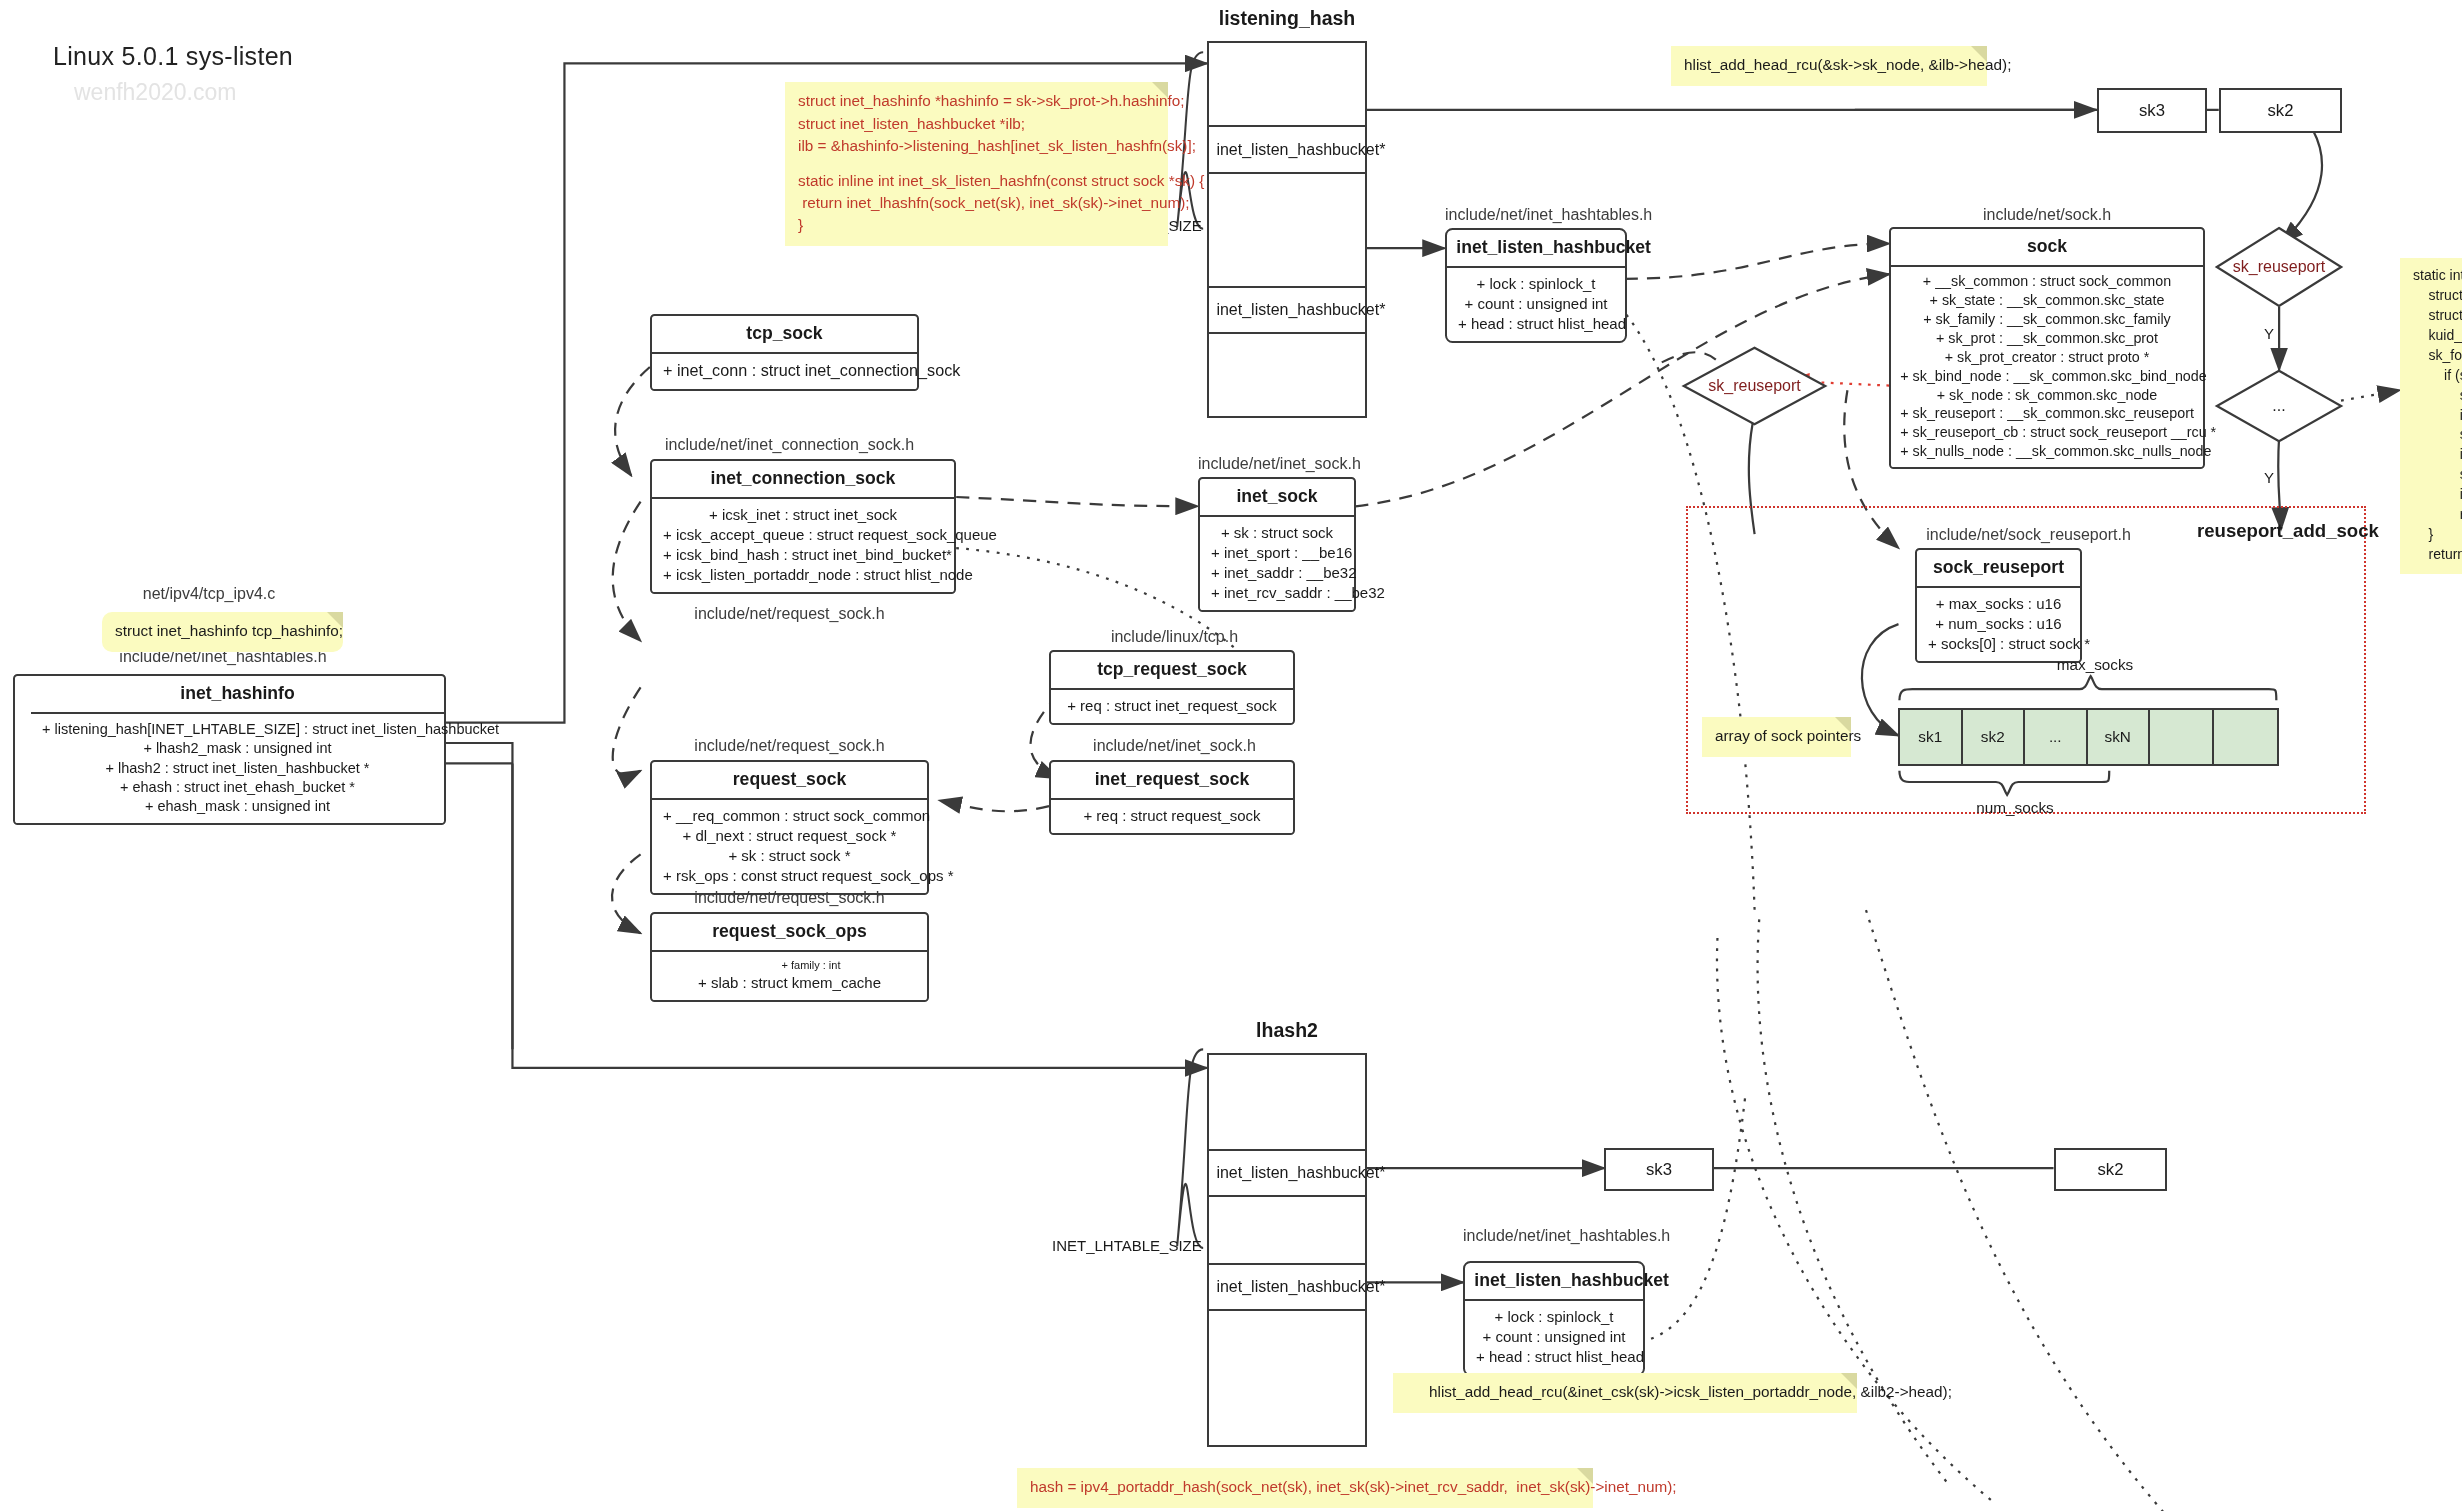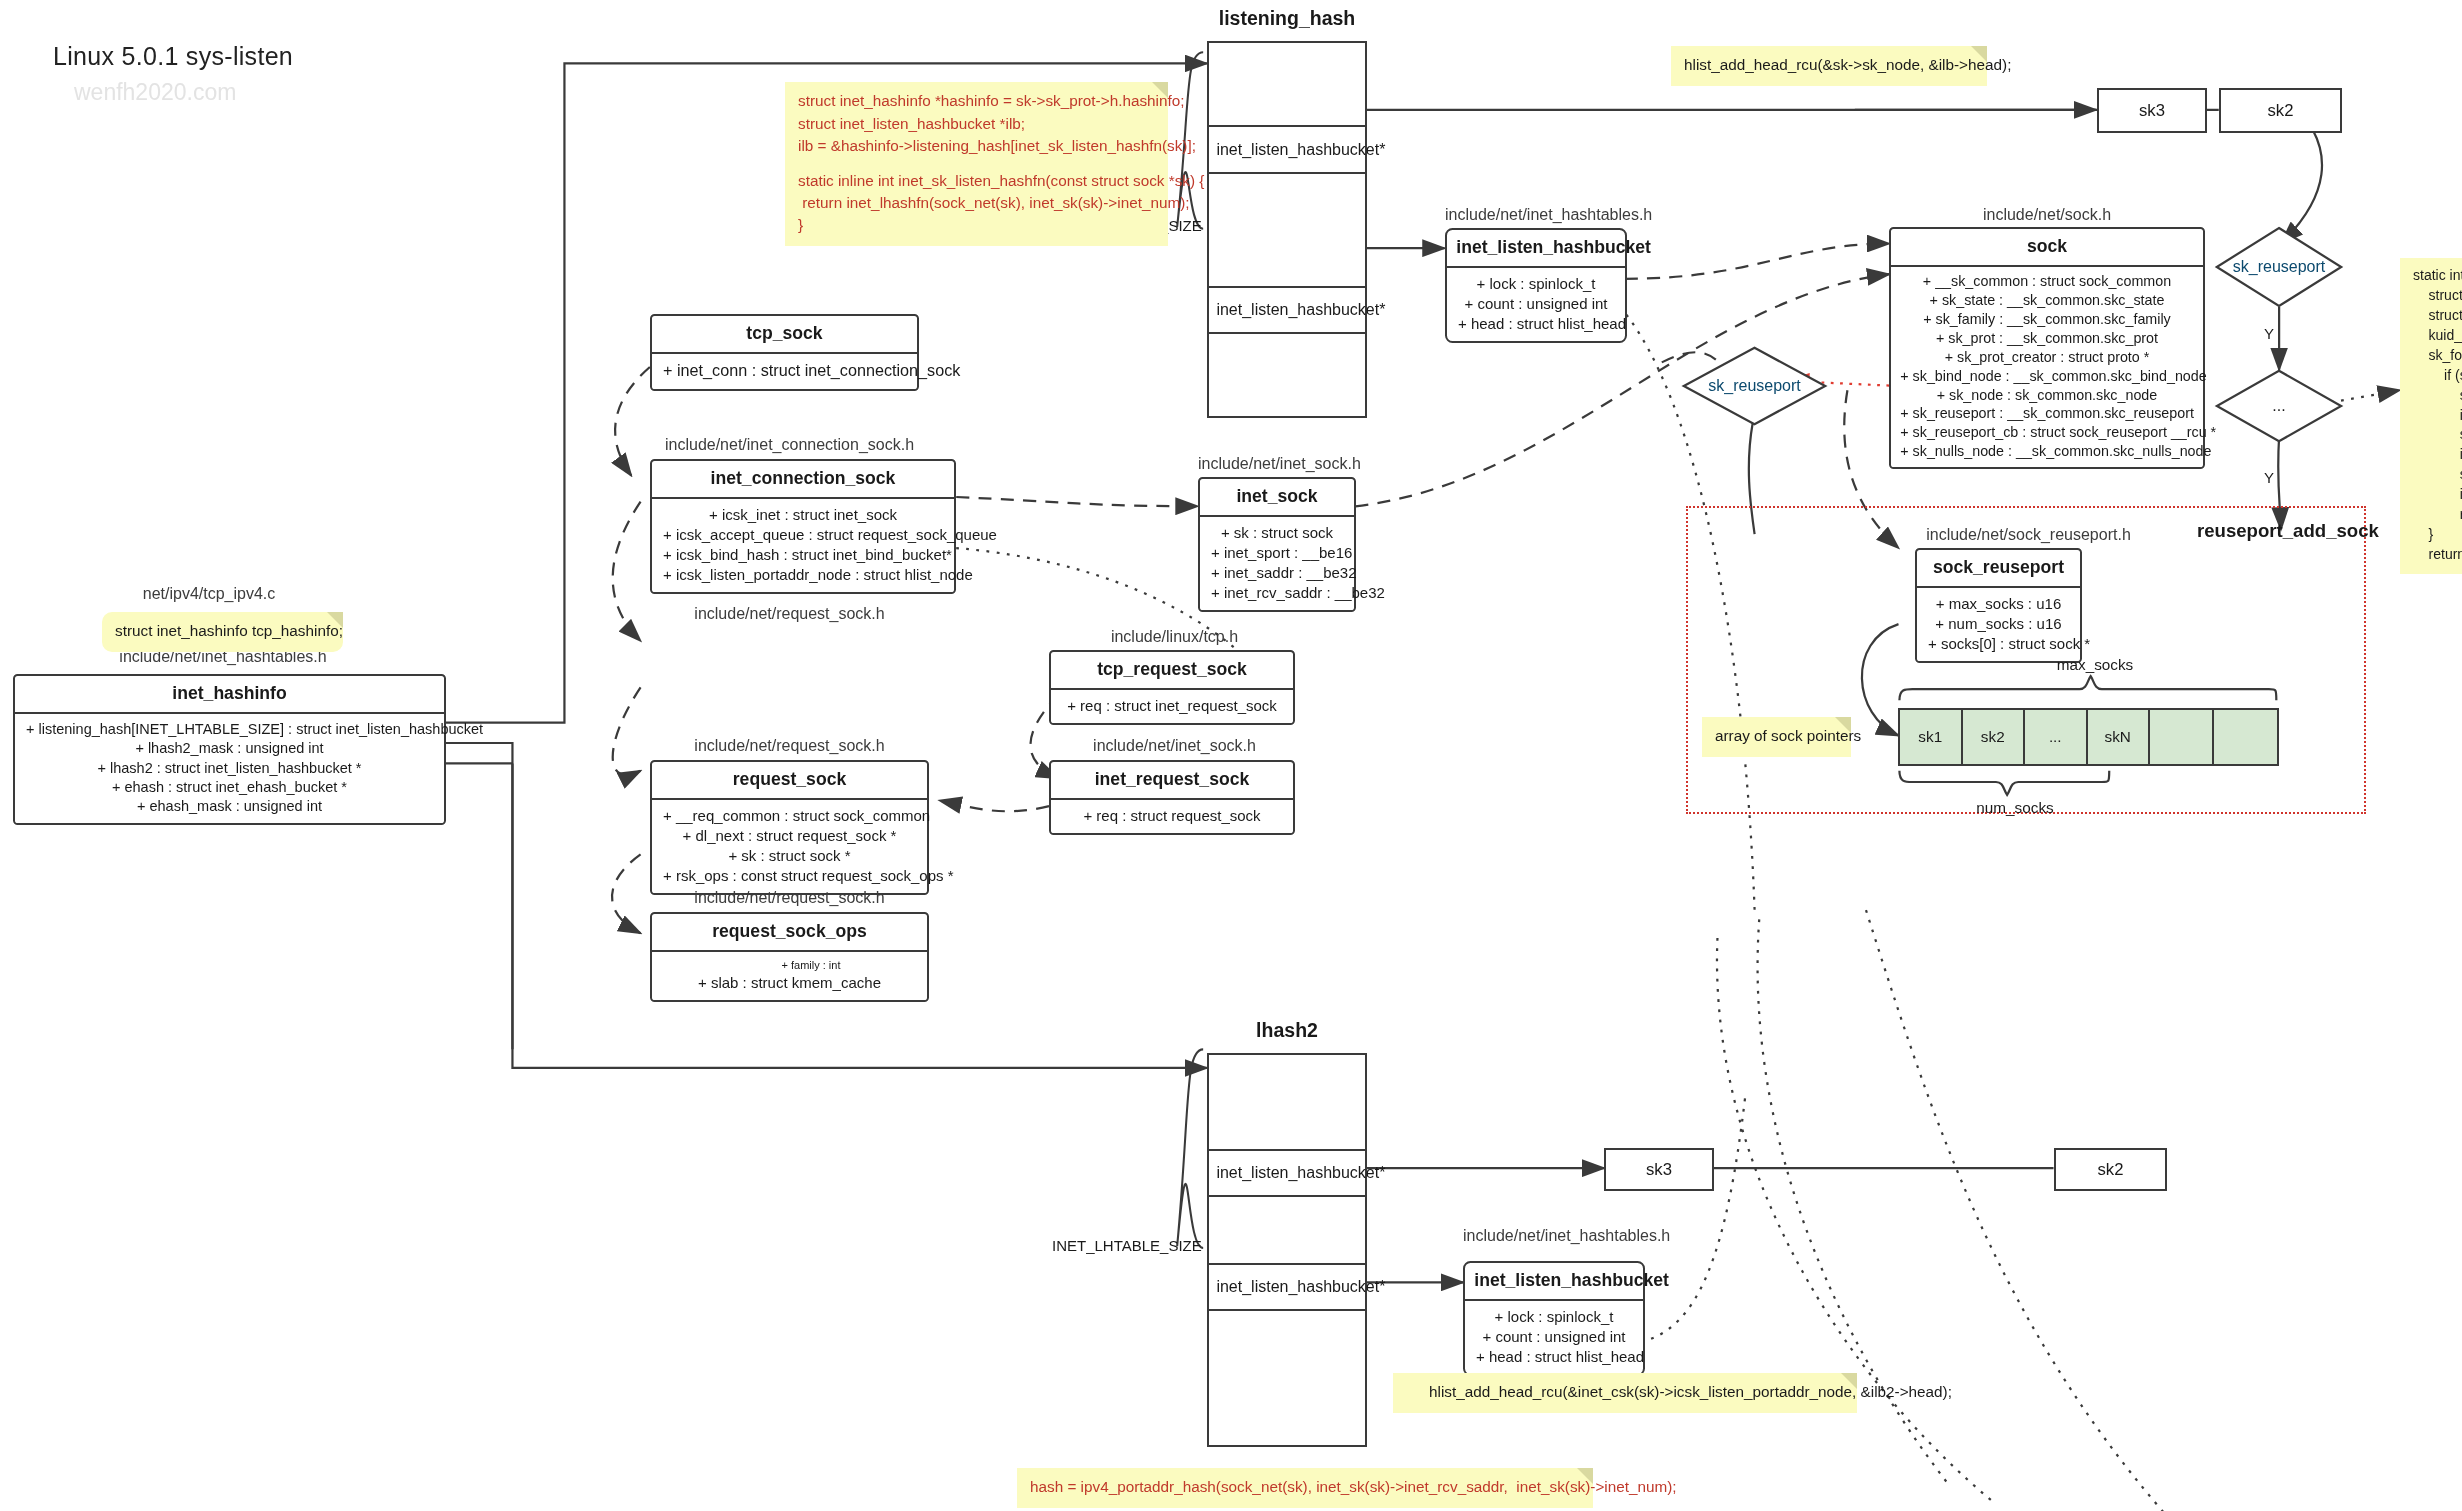--- a/index.html
+++ b/index.html
@@ -37,21 +37,21 @@
   .note{position:absolute;background:#fbfbc0;box-sizing:border-box;padding:8.4px 13px 9.3px 13px;}
   .note div{font-size:15.3px;line-height:1.45;white-space:pre;}
   .note.red div{color:#c0392b;}
   .note .fold{position:absolute;right:0;top:0;width:0;height:0;
       border-left:16.7px solid transparent;border-top:16.7px solid #d9d9a0;}
 
   
   .diamond{position:absolute;}
   .diamond .lbl{position:absolute;left:0;top:0;width:100%;height:100%;
       display:flex;align-items:center;justify-content:center;font-size:16px;white-space:nowrap;}
-  .diamond .lbl.red{color:#0c4a6e;}
+  .diamond .lbl.red{color:#7f1d1d;}
 
   
   .region{position:absolute;border:2.3px dotted #d0342c;box-sizing:border-box;}
   .region-title{position:absolute;font-size:18.6px;font-weight:bold;white-space:nowrap;}
 
   
   .sockarr{position:absolute;display:flex;border:2.3px solid #3a3a3a;box-sizing:border-box;}
   .sockarr .slot{border-right:2.3px solid #3a3a3a;background:#d6e8d2;box-sizing:border-box;
       display:flex;align-items:center;justify-content:center;font-size:15.3px;}
   .sockarr .slot:last-child{border-right:none;}
@@ -161,21 +161,21 @@
   <div class="htable" style="left:1207px;top:1053px;width:160px;height:394px;">
     <div class="cell empty" style="height:96px;"></div>
     <div class="cell" style="height:46px;">inet_listen_hashbucket*</div>
     <div class="cell empty" style="height:68px;"></div>
     <div class="cell" style="height:46px;">inet_listen_hashbucket*</div>
     <div class="cell empty" style="height:133px;"></div>
   </div>
   <div class="sizelabel" style="left:1052px;top:1237px;">INET_LHTABLE_SIZE</div>
 
   <div class="hfile" style="left:0px;top:648px;width:446px;">include/net/inet_hashtables.h</div>
-  <div class="uml" style="left:13px;top:674px;width:433px;">
+  <div class="uml" style="left:13px;top:674px;width:433px;padding-left:16px;">
     <div class="hdr">inet_hashinfo</div>
     <div class="body">
       <div style="font-size:14.5px;">+ listening_hash[INET_LHTABLE_SIZE] : struct inet_listen_hashbucket</div>
       <div style="font-size:14.5px;">+ lhash2_mask : unsigned int</div>
       <div style="font-size:14.5px;">+ lhash2 : struct inet_listen_hashbucket *</div>
       <div style="font-size:14.5px;">+ ehash :  struct inet_ehash_bucket *</div>
       <div style="font-size:14.5px;">+ ehash_mask : unsigned int</div>
     </div>
   </div>
 

